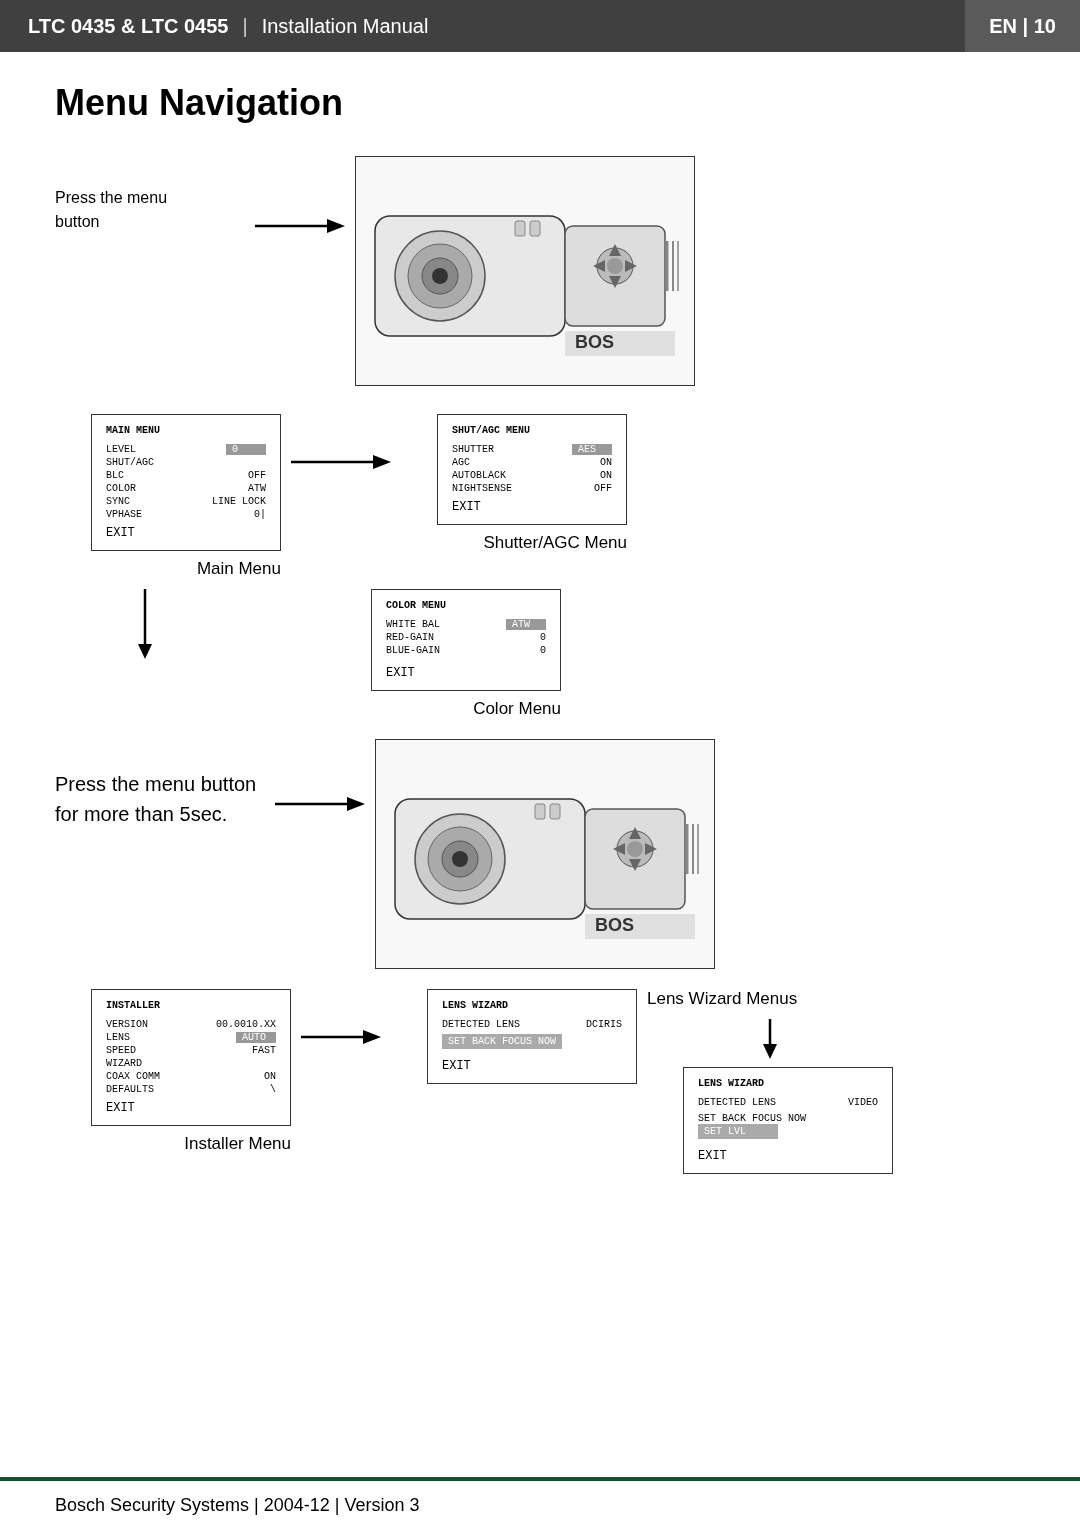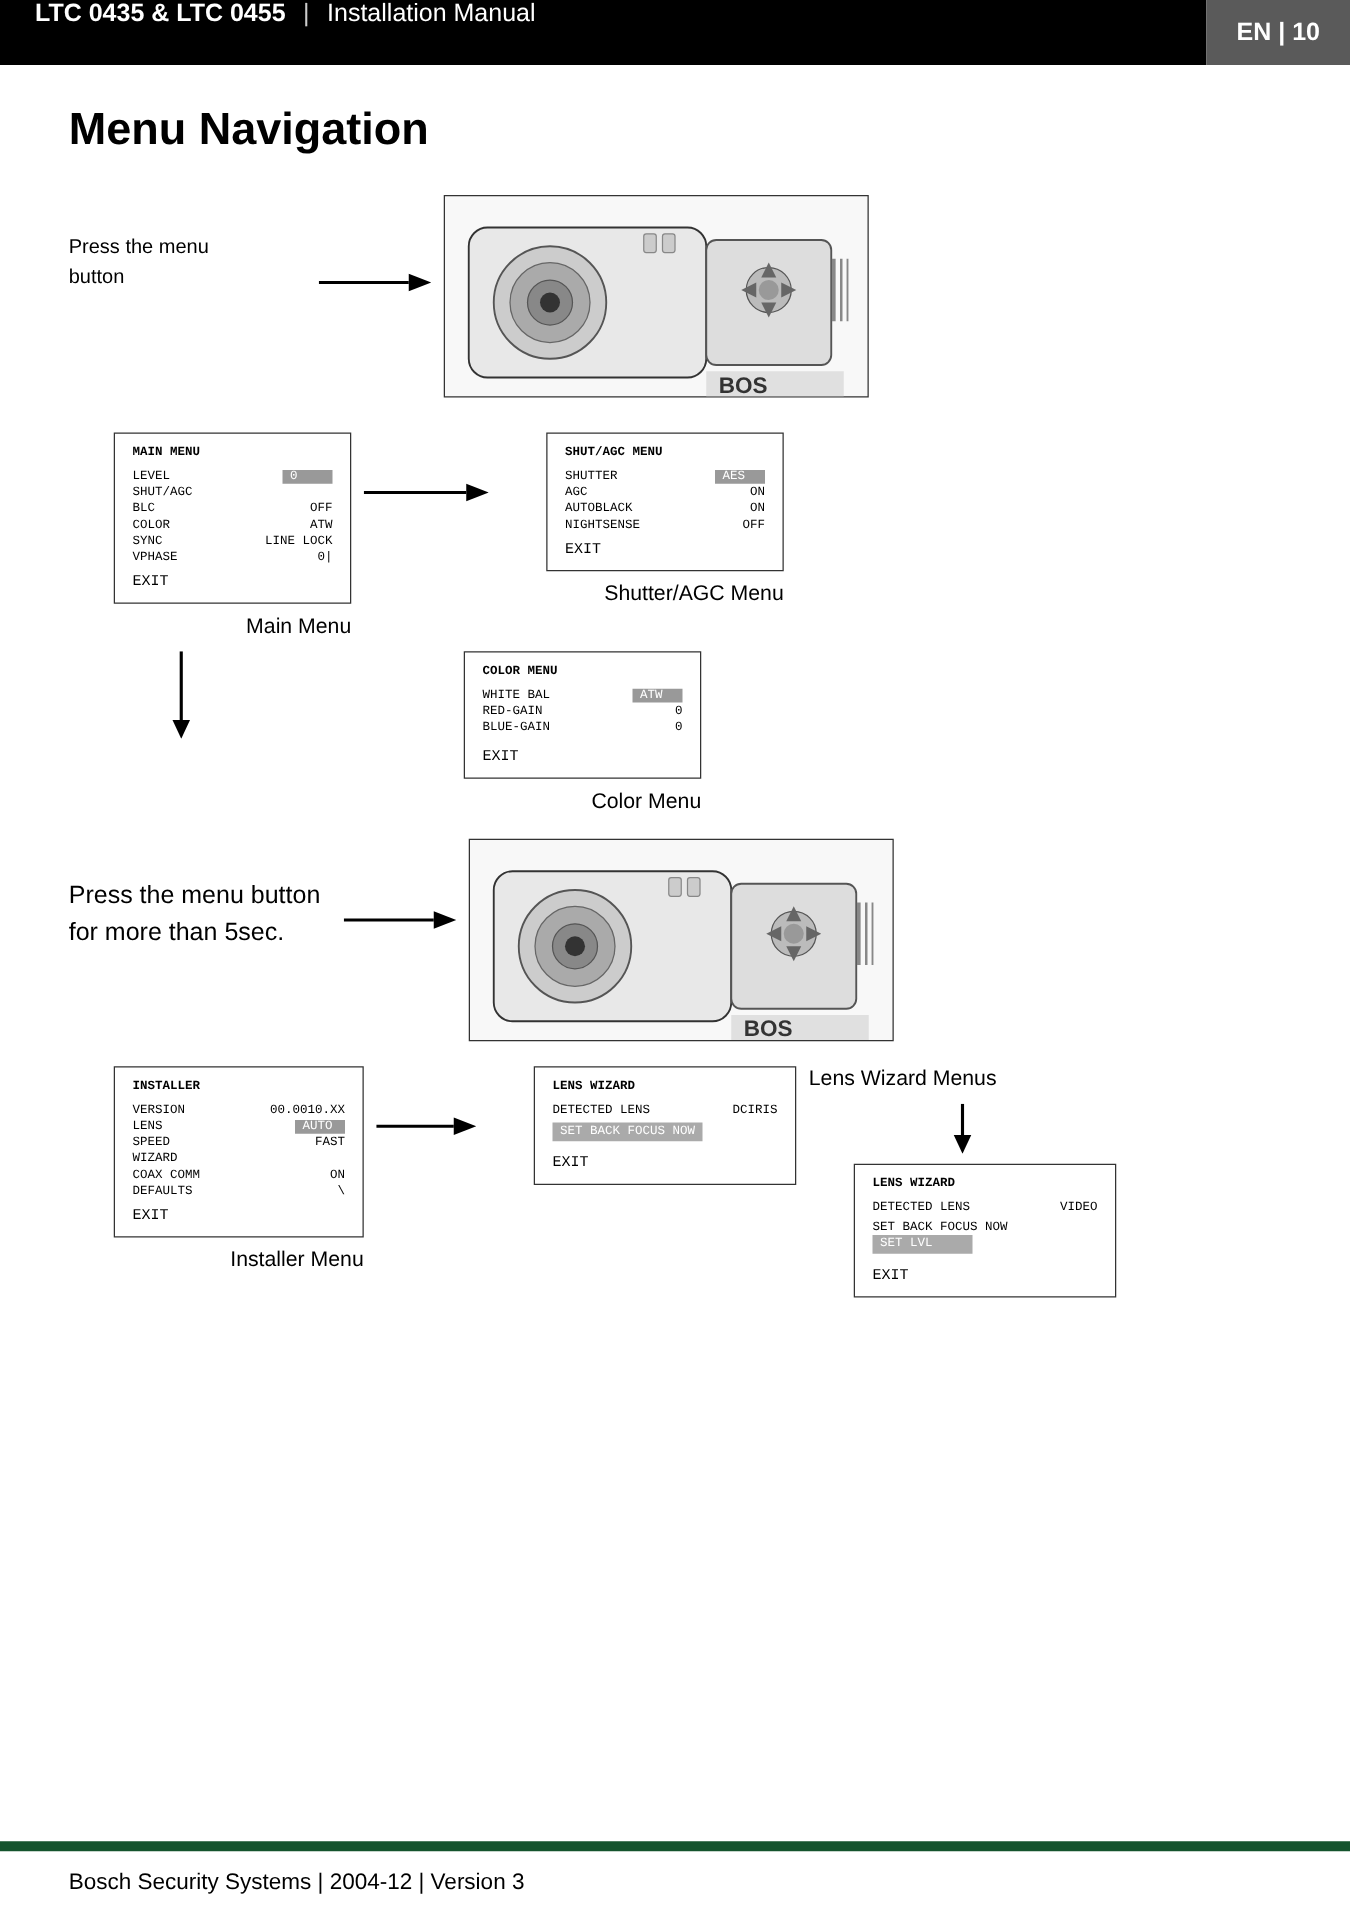--- a/index.html
+++ b/index.html
@@ -12,24 +12,24 @@
     }
 
     
     .header {
       display: flex;
       align-items: stretch;
       height: 52px;
       margin-bottom: 30px;
     }
     .header-left {
-      background: #000000;
+      background: #404040;
       color: #ffffff;
       display: flex;
-      align-items: flex-start;
+      align-items: center;
       padding: 0 28px;
       flex: 1;
     }
     .header-left .product-code {
       font-weight: bold;
       font-size: 20px;
       margin-right: 14px;
     }
     .header-left .separator {
       font-size: 20px;
@@ -75,21 +75,21 @@
       font-size: 16px;
       line-height: 1.5;
       width: 200px;
       padding-top: 30px;
       color: #000;
     }
 
     
     .camera-illustration {
       width: 340px;
-      height: 162px;
+      height: 230px;
       border: 1.5px solid #333;
       position: relative;
       overflow: hidden;
       background: #f8f8f8;
       display: flex;
       align-items: center;
       justify-content: center;
     }
 
     .menu-section {
@@ -452,15 +452,15 @@
           <div style="margin-top:10px;"></div>
           <div class="menu-exit">EXIT</div>
         </div>
       </div>
     </div>
 
   </div>
 
 </div>
 
-<div style="position:absolute;bottom:0;left:0;right:0;border-top:8px solid #14532d;padding:14px 55px;background:#fff;">
+<div style="position:absolute;bottom:0;left:0;right:0;border-top:4px solid #14532d;padding:14px 55px;background:#fff;">
   <span class="footer-text">Bosch Security Systems | 2004-12 | Version 3</span>
 </div>
 
 </body></html>

